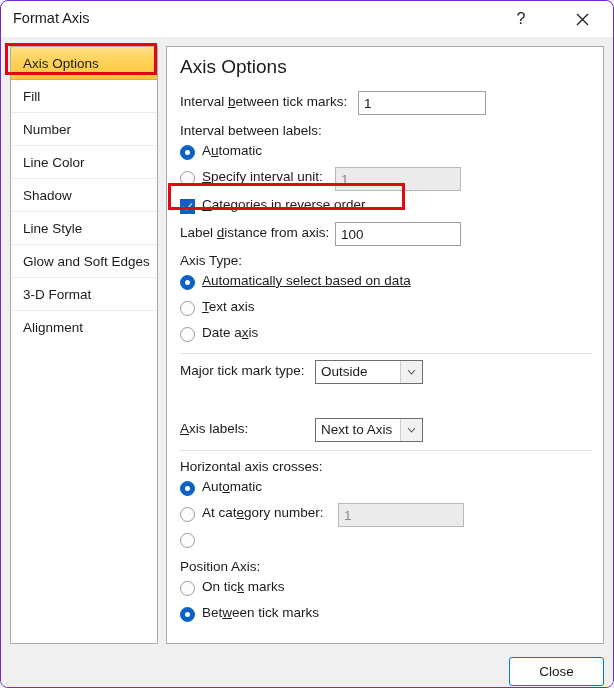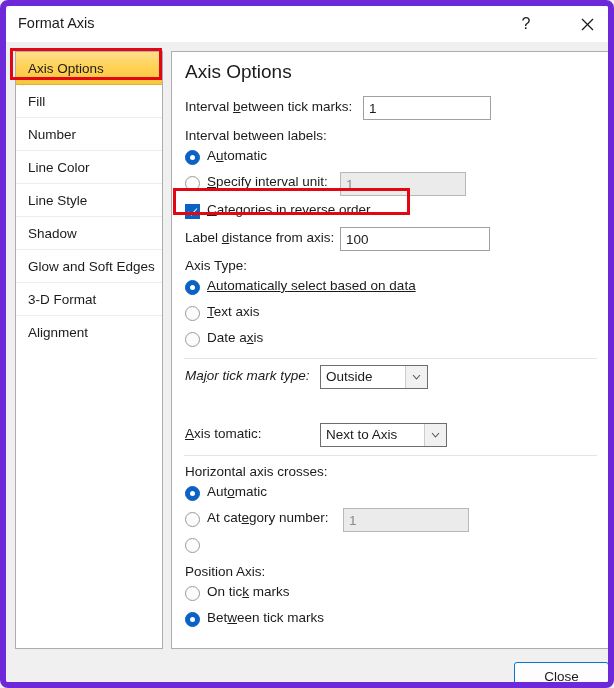--- a/index.html
+++ b/index.html
@@ -15,21 +15,21 @@
     color: #000;
     overflow: hidden;
   }
 
   #dialog {
     position: absolute;
     left: 0; top: 0;
     width: 614px;
     height: 688px;
     background: #f0f0f0;
-    border: 6px solid #6d28d9;
+    border: 1px solid #6d28d9;
     border-radius: 8px;
     box-sizing: border-box;
     overflow: hidden;
   }
 
   
   #titlebar {
     position: absolute;
     left: 0; top: 0;
     width: 612px;
@@ -312,24 +312,24 @@
       <div class="cat-item">
         <span>Fill</span>
       </div>
       <div class="cat-item">
         <span>Number</span>
       </div>
       <div class="cat-item">
         <span>Line Color</span>
       </div>
       <div class="cat-item">
+        <span>Shadow</span>
+      </div>
+      <div class="cat-item">
         <span>Line Style</span>
-      </div>
-      <div class="cat-item">
-        <span>Shadow</span>
       </div>
       <div class="cat-item">
         <span>Glow and Soft Edges</span>
       </div>
       <div class="cat-item">
         <span>3-D Format</span>
       </div>
       <div class="cat-item">
         <span>Alignment</span>
       </div>
@@ -348,48 +348,48 @@
       <div class="row-label" style="left:35px; top:96px;"><span>A</span><u>u</u><span>tomatic</span></div>
 
       <div class="radio" style="left:13px; top:124px;"></div>
       <div class="row-label" style="left:35px; top:122px;"><span></span><u>S</u><span>pecify interval unit:</span></div>
       <input class="tbox disabled" style="left: 168px; top: 120px; width: 126px;" disabled="" value="1">
 
       <div class="cbox on" style="left:13px; top:152px;"></div>
       <div class="row-label" style="left:35px; top:150px;"><span></span><u>C</u><span>ategories in reverse order</span></div>
 
       <div class="row-label" style="left:13px; top:178px;"><span>Label </span><u>d</u><span>istance from axis:</span></div>
-      <input class="tbox" style="left: 168px; top: 175px; width: 150px;" value="100">
+      <input class="tbox" style="left: 168px; top: 175px; width: 126px;" value="100">
 
       <div class="row-label" style="left:13px; top:206px;">Axis Type:</div>
 
       <div class="radio on" style="left:13px; top:228px;"></div>
       <div class="row-label" style="left:35px; top:226px;text-decoration:underline;"><span>Automaticall</span><u>y</u><span> select based on data</span></div>
 
       <div class="radio" style="left:13px; top:254px;"></div>
       <div class="row-label" style="left:35px; top:252px;"><span></span><u>T</u><span>ext axis</span></div>
 
       <div class="radio" style="left:13px; top:280px;"></div>
       <div class="row-label" style="left:35px; top:278px;"><span>Date a</span><u>x</u><span>is</span></div>
 
       <div class="sep" style="top:306px;"></div>
 
-      <div class="row-label" style="left:13px; top:316px;font-style:italic;"><span>Ma</span><u>j</u><span>or tick mark type:</span></div>
+      <div class="row-label" style="left:13px; top:316px;"><span>Ma</span><u>j</u><span>or tick mark type:</span></div>
       <div class="combo" style="left:148px; top:313px; width:108px;text-align:right;">
         <span class="cv">Outside</span>
         <span class="carrow">
           <svg width="9" height="6" viewBox="0 0 9 6">
               <path d="M1 1 L4.5 5 L8 1" fill="none" stroke="#555" stroke-width="1.1"></path>
             </svg>
         </span>
       </div>
 
 
-      <div class="row-label" style="left:13px; top:374px;"><span></span><u>A</u><span>xis tomatic:</span></div>
-      <div class="combo" style="left:148px; top:371px; width:127px;">
+      <div class="row-label" style="left:13px; top:374px;"><span></span><u>A</u><span>xis labels:</span></div>
+      <div class="combo" style="left:148px; top:371px; width:108px;">
         <span class="cv">Next to Axis</span>
         <span class="carrow">
           <svg width="9" height="6" viewBox="0 0 9 6">
               <path d="M1 1 L4.5 5 L8 1" fill="none" stroke="#555" stroke-width="1.1"></path>
             </svg>
         </span>
       </div>
 
       <div class="sep" style="top:403px;"></div>
 

